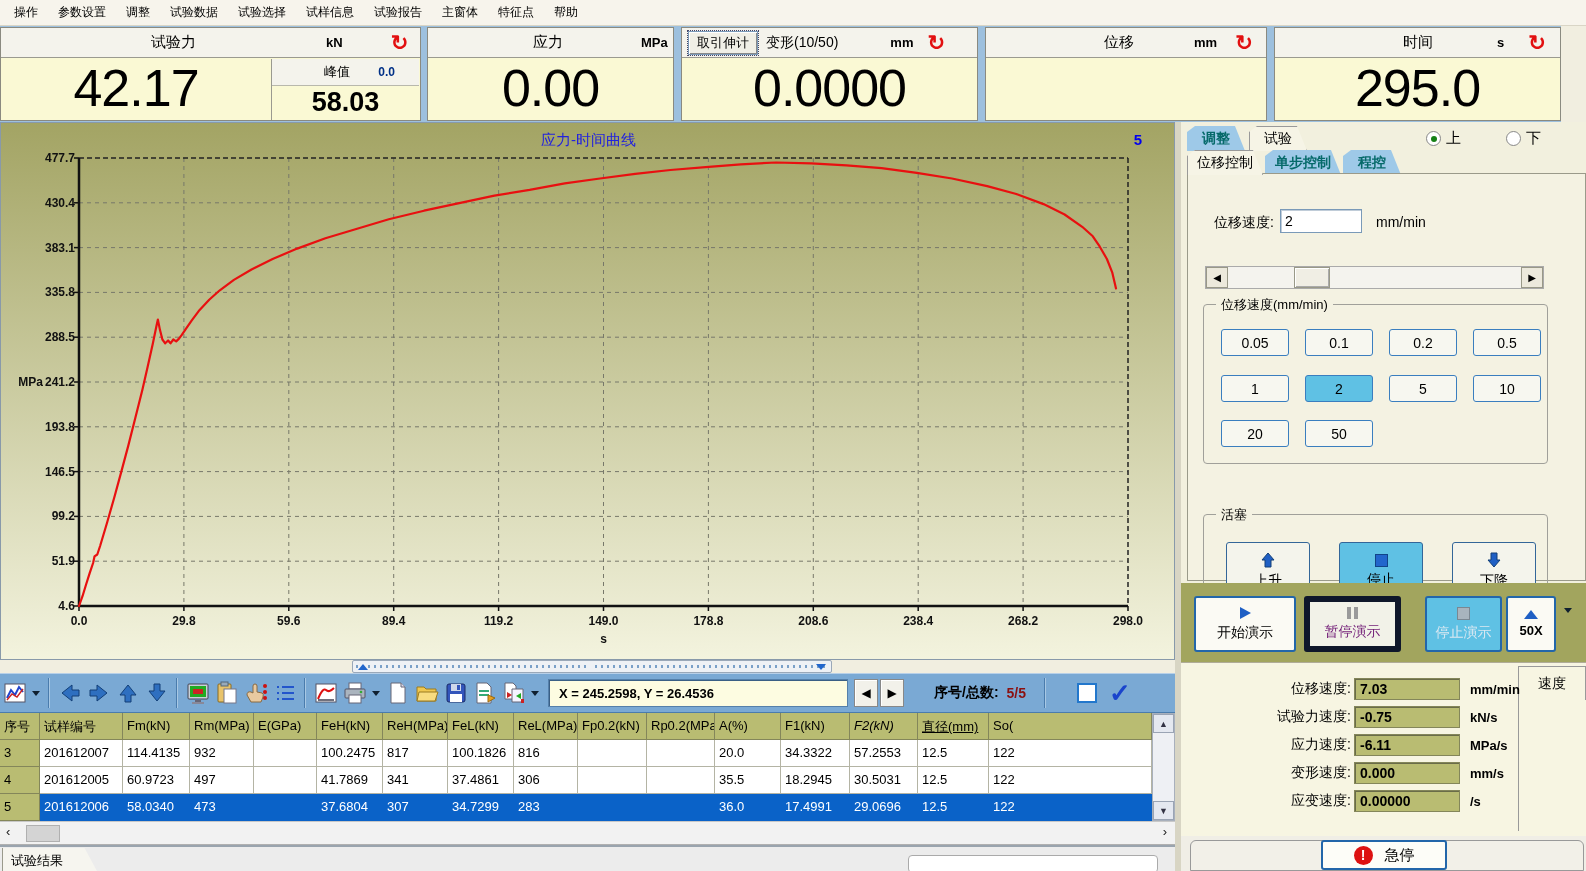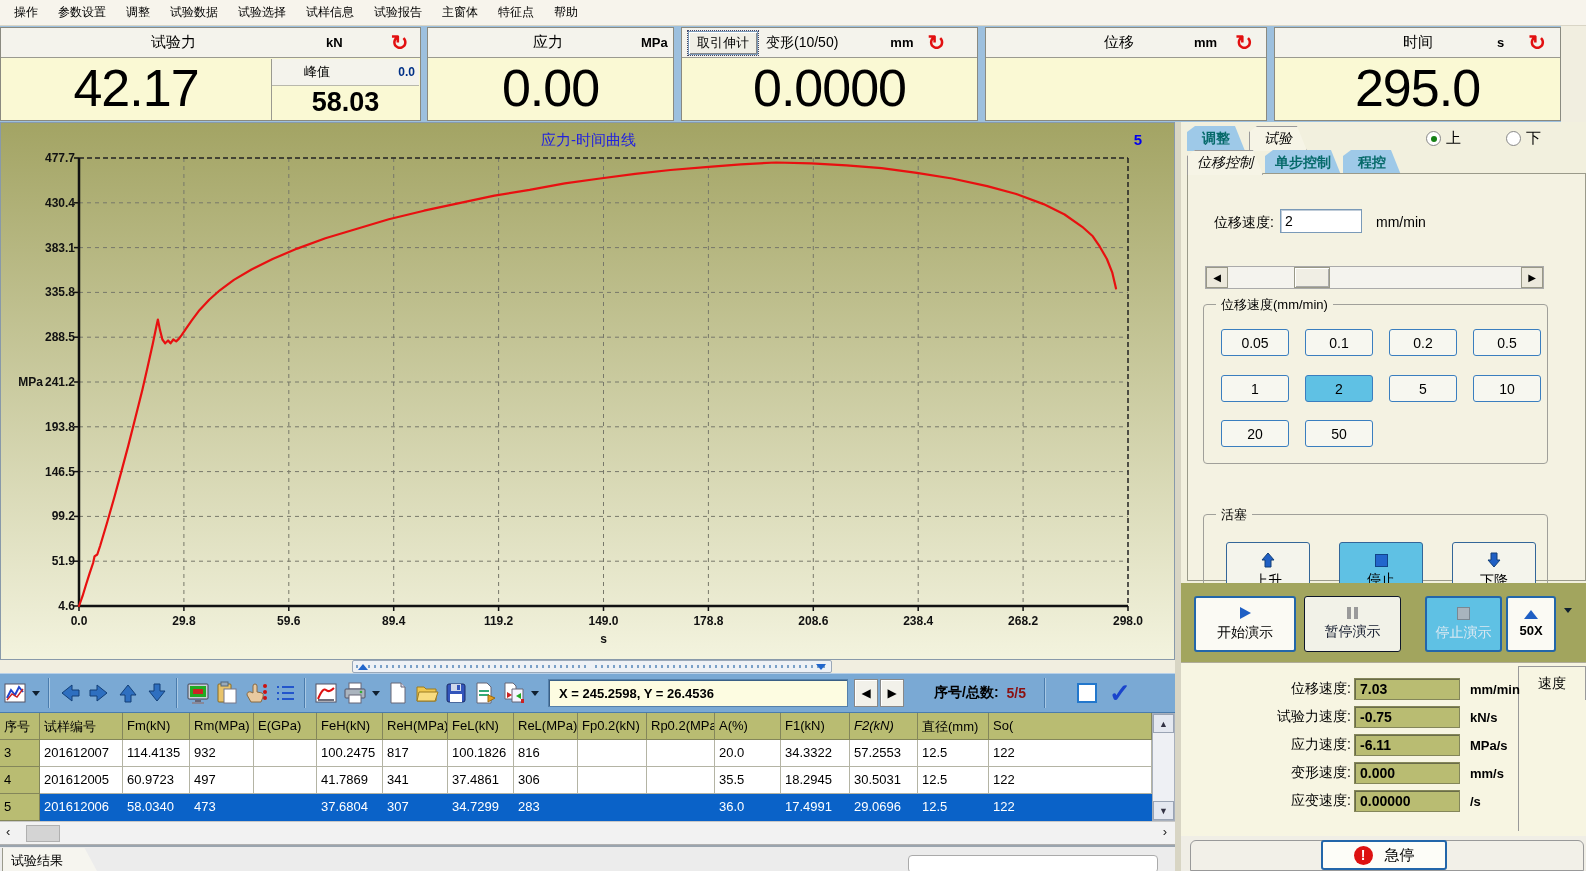--- a/index.html
+++ b/index.html
@@ -12,21 +12,21 @@
   .menu-item { font-size:12px; padding:0 10px; line-height:25px; cursor:default; }
 
   
   .readout-strip { left:0; top:26px; width:1586px; height:96px; background:#9dc0de; }
   .rpanel { position:absolute; top:1px; height:94px; border:1px solid #8a8a80; background:#faf9d4; }
   .rhead { height:30px; background:#f4f3ec; border-bottom:1px solid #9a9a90; display:flex; align-items:center; font-size:15px; }
   .rvalue { font-size:52px; letter-spacing:-1px; text-align:center; line-height:60px; color:#000; }
   .refresh { color:#e21010; font-weight:bold; font-size:21px; line-height:20px; }
   .unit { font-size:13px; font-weight:bold; }
   .peakbox { position:absolute; right:1px; top:31px; width:148px; height:61px; border-left:1px solid #9a9a90; }
-  .peakhead { height:27px; background:#f4f3ec; border-bottom:1px solid #b8b8ac; display:flex; align-items:center; justify-content:space-between; padding:0 4px; font-size:13px; }
+  .peakhead { height:27px; background:#f4f3ec; border-bottom:1px solid #b8b8ac; display:flex; align-items:center; justify-content:space-between; padding:0 24px; font-size:13px; }
   .peakval { font-size:27px; font-weight:bold; text-align:center; line-height:32px; background:#faf9d4; }
   .ext-btn { font-size:13px; padding:2px 8px; background:#f0efe6; border:1px solid #7a9ab8; outline:1px dotted #446; box-shadow:1px 1px 0 #fff inset,-1px -1px 0 #888 inset; }
 
   
   .chartbox { left:0; top:122px; width:1175px; height:538px; background:linear-gradient(#a3a464,#f3f3de); border:1px solid #8899aa; }
   .chart-title { position:absolute; top:8px; left:0; width:1175px; text-align:center; color:#2222dd; font-size:15px; }
   .chart-corner { position:absolute; top:8px; right:32px; color:#0000ee; font-size:15px; font-weight:bold; }
   svg text.ylab { font:bold 12px "Liberation Sans",sans-serif; fill:#111; text-anchor:end; }
   svg text.xlab { font:bold 12px "Liberation Sans",sans-serif; fill:#111; text-anchor:middle; }
   svg line.grid { stroke:#77786a; stroke-width:1; stroke-dasharray:4 4; }
@@ -69,40 +69,40 @@
 
   
   .bottomstrip { left:0; top:845px; width:1175px; height:26px; background:#ececec; border-top:2px solid #9aa4ae; }
   .btab { position:absolute; left:2px; top:1px; width:96px; height:25px; background:#f6f5ef; border:1px solid #9a9a8c; border-top:none; clip-path:polygon(0 0,86% 0,100% 100%,0 100%); font-size:13px; padding:4px 0 0 8px; }
   .statusbox { position:absolute; left:908px; top:8px; width:250px; height:18px; background:#fff; border:1px solid #aaa; border-radius:4px; }
 
   
   .rightpanel { left:1175px; top:122px; width:411px; height:749px; background:#f2f0de; border-left:6px solid #d8d5c4; }
   .tabtop { position:absolute; height:25px; font-size:14px; display:flex; align-items:center; justify-content:center; clip-path:polygon(0 100%,0 6px,8px 0,calc(100% - 10px) 0,100% 100%); }
   .tab-blue { background:#9ec9e8; color:#066a6a; font-weight:bold; }
-  .tab-active { background:#f6f4e6; border:1px solid #999; border-bottom:none;font-style:italic; }
+  .tab-active { background:#f6f4e6; border:1px solid #999; border-bottom:none; }
   .radio { width:15px; height:15px; border-radius:50%; background:#fff; border:1px solid #888; display:inline-block; vertical-align:-3px; position:relative; }
   .radio.on::after { content:""; position:absolute; left:4px; top:4px; width:6px; height:6px; border-radius:50%; background:#158015; }
   .rlabel { font-size:15px; margin:0 14px 0 5px; }
   .subbody { position:absolute; left:6px; top:51px; width:399px; height:408px; background:#f4f2e2; border:1px solid #9a9a8a; }
   .ctl-label { font-size:14px; }
   .spdinput { width:82px; height:24px; border:1px solid #7a9ab8; box-shadow:1px 1px 0 #c0ccd8 inset; font-size:14px; padding-left:4px; background:#fff; font-family:inherit; }
   .slider { position:absolute; left:17px; top:92px; width:339px; height:23px; background:#f4f3ee; border:1px solid #aaa; }
   .sbtn { position:absolute; top:0; width:22px; height:21px; background:#ece9dc; border:1px solid #998; display:flex; align-items:center; justify-content:center; font-size:10px; }
   .sthumb { position:absolute; left:88px; top:0; width:36px; height:21px; background:#f0eee4; border:1px solid #998; box-shadow:1px 1px 0 #fff inset,-1px -1px 0 #aaa inset; }
   .groupbox { position:absolute; border:1px solid #a0a09a; border-radius:4px; }
   .glegend { position:absolute; top:-9px; left:12px; background:#f4f2e2; padding:0 5px; font-size:13px; }
   .spbtn { position:absolute; width:68px; height:27px; background:#f7f7f0; border:1px solid #3a7ebf; border-radius:3px; font-size:14px; display:flex; align-items:center; justify-content:center; }
   .spbtn.sel { background:#5fc1e4; }
   .pistbtn { position:absolute; width:84px; height:58px; background:#f4f4ec; border:1px solid #336699; border-radius:3px; display:flex; flex-direction:column; align-items:center; justify-content:center; gap:4px; font-size:14px; }
   .pistbtn.sel { background:#5fc1e4; }
   .sqicon { width:13px; height:13px; background:#2266cc; border:1px solid #114488; }
   .demo-strip { position:absolute; left:0; top:461px; width:411px; height:79px; background:#a2a55e; }
   .demobtn { position:absolute; top:13px; height:56px; background:#fbfaf4; border:2px solid #2266aa; border-radius:3px; display:flex; flex-direction:column; align-items:center; justify-content:center; gap:4px; font-size:14px; }
-  .demobtn.disabled { background:#f2f2e8; border:1px solid #0f172a; color:#0f172a; }
+  .demobtn.disabled { background:#f2f2e8; border:6px solid #0f172a; color:#701a75; }
   .demobtn.active { background:#5fc1e4; color:#dce9f2; }
   .pauseicon { display:flex; gap:3px; }
   .pauseicon i { width:4px; height:12px; background:#9a9a9a; }
   .speed-area { position:absolute; left:0; top:540px; width:411px; height:174px; background:#f7f5e2; border-top:1px solid #b0ac98; }
   .sprow { position:absolute; height:22px; display:flex; align-items:center; }
   .splab { width:160px; text-align:right; font-size:14px; }
   .spval { width:106px; height:22px; background:#b9bc72; border:1px solid #84865a; box-shadow:1px 1px 0 #6a6c48 inset; font-size:14px; font-weight:bold; padding:2px 0 0 5px; margin-left:3px; }
   .spunit { font-size:13px; font-weight:bold; margin-left:10px; }
   .speedtab { position:absolute; left:337px; top:3px; width:68px; height:34px; background:#f7f5e2; border:1px solid #999; border-bottom:none; font-size:14px; display:flex; align-items:center; justify-content:center; }
   .speedtab-line { position:absolute; left:337px; top:37px; width:1px; height:131px; background:#999; }
@@ -413,21 +413,21 @@
       <div class="th" style="width: 63px;">E(GPa)</div>
       <div class="th" style="width: 66px;">FeH(kN)</div>
       <div class="th" style="width: 65px;">ReH(MPa)</div>
       <div class="th" style="width: 66px;">FeL(kN)</div>
       <div class="th" style="width: 64px;">ReL(MPa)</div>
       <div class="th" style="width: 69px;">Fp0.2(kN)</div>
       <div class="th" style="width: 68px;">Rp0.2(MPa)</div>
       <div class="th" style="width: 66px;">A(%)</div>
       <div class="th" style="width: 69px;">F1(kN)</div>
       <div class="th" style="width: 68px; font-style: italic;">F2(kN)</div>
-      <div class="th" style="width: 71px;">直径(mm)</div>
+      <div class="th" style="width: 71px; text-decoration: underline;">直径(mm)</div>
       <div class="th" style="width: 163px;">So(</div>
     </div>
   <div id="tbody">
       <div class="tr">
         <div class="td first" style="width: 40px;">3</div>
         <div class="td" style="width: 83px;">201612007</div>
         <div class="td" style="width: 67px;">114.4135</div>
         <div class="td" style="width: 64px;">932</div>
         <div class="td" style="width: 63px;"></div>
         <div class="td" style="width: 66px;">100.2475</div>

